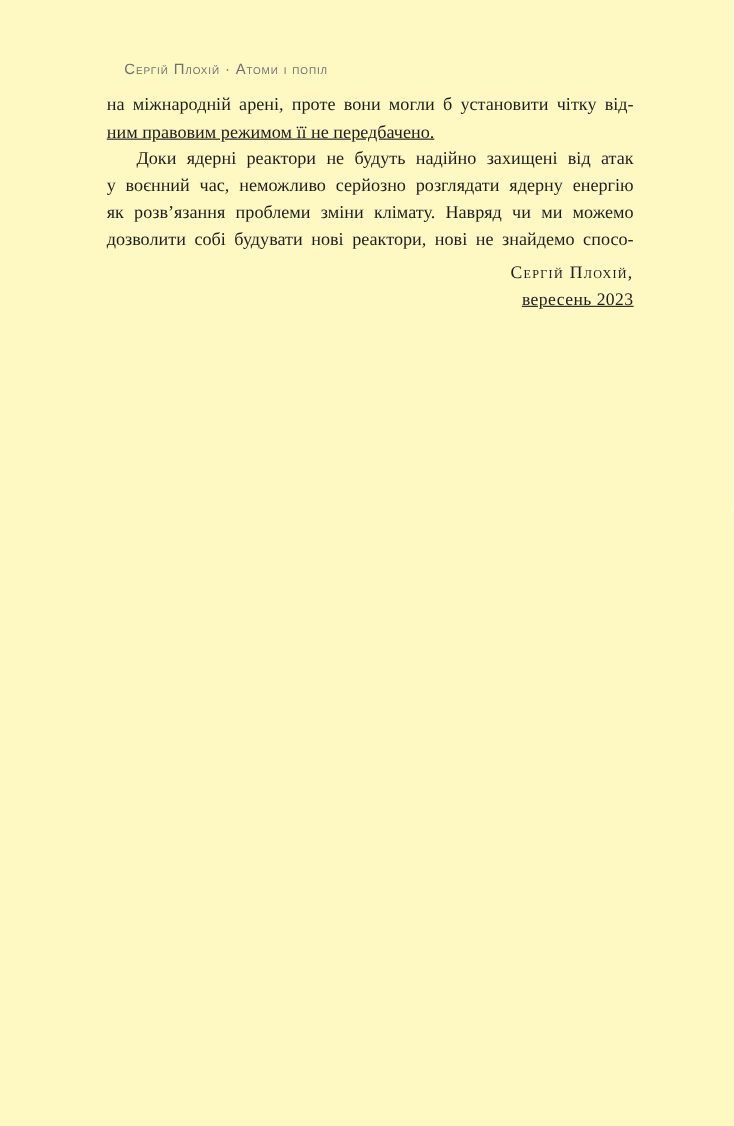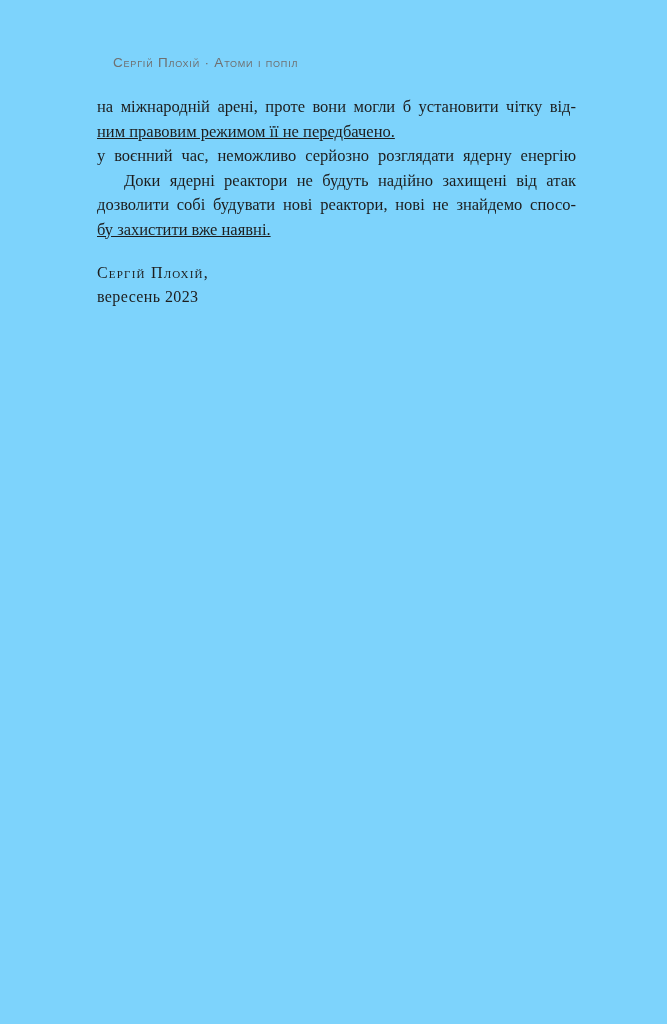--- a/index.html
+++ b/index.html
@@ -4,88 +4,90 @@
 <style>
   html, body {
     margin: 0;
     padding: 0;
     background: #ffffff;
   }
   .page {
     position: relative;
     width: 667px;
     height: 1024px;
-    background: #7dd3fc;
+    background: #fef9c3;
     overflow: hidden;
     font-family: "Liberation Serif", serif;
   }
   .running-header {
     position: absolute;
     top: 55px;
     left: 113px;
     font-family: "Liberation Sans", sans-serif;
     font-variant: small-caps;
     font-size: 13.5px;
     letter-spacing: 0.8px;
     color: #6f6f6f;
     white-space: nowrap;
   }
   .text-block {
     position: absolute;
-    top: 95px;
+    top: 83px;
     left: 97px;
     width: 479px;
     font-size: 16.5px;
     line-height: 24.5px;
     color: #1d1d1d;
   }
   .text-block .line {
     text-align: justify;
     text-align-last: justify;
   }
   .text-block .line.last {
     text-align: justify;
     text-align-last: left;
     text-decoration: underline;
   }
   .text-block .line.indent {
     text-indent: 27px;
   }
   .signature {
-    margin-top: 19px;
+    margin-top: 7px;
+    text-align: right;
   }
   .signature .sig-author {
     font-variant: small-caps;
     letter-spacing: 1.2px;
     font-size: 16px;
     line-height: 24px;
     color: #1d1d1d;
   }
   .signature .sig-date {
     font-size: 16px;
     line-height: 24px;
     letter-spacing: 0.4px;
     color: #1d1d1d;
+    text-decoration: underline;
   }
 </style>
 </head>
 <body>
 
 <div class="page">
 
   <div class="running-header">Сергій Плохій · Атоми і попіл</div>
 
   <div class="text-block">
     <div id="body-text">
         <div class="line">на міжнародній арені, проте вони могли б установити чітку від-</div>
         <div class="line last">ним правовим режимом її не передбачено.</div>
+        <div class="line indent">Доки ядерні реактори не будуть надійно захищені від атак</div>
         <div class="line">у воєнний час, неможливо серйозно розглядати ядерну енергію</div>
-        <div class="line indent">Доки ядерні реактори не будуть надійно захищені від атак</div>
+        <div class="line">як розв’язання проблеми зміни клімату. Навряд чи ми можемо</div>
         <div class="line">дозволити собі будувати нові реактори, нові не знайдемо спосо-</div>
-        <div class="line last">бу захистити вже наявні.</div>
       </div>
 
     <div class="signature">
       <div class="sig-author">Сергій Плохій,</div>
       <div class="sig-date">вересень 2023</div>
     </div>
   </div>
 
 </div>
 

